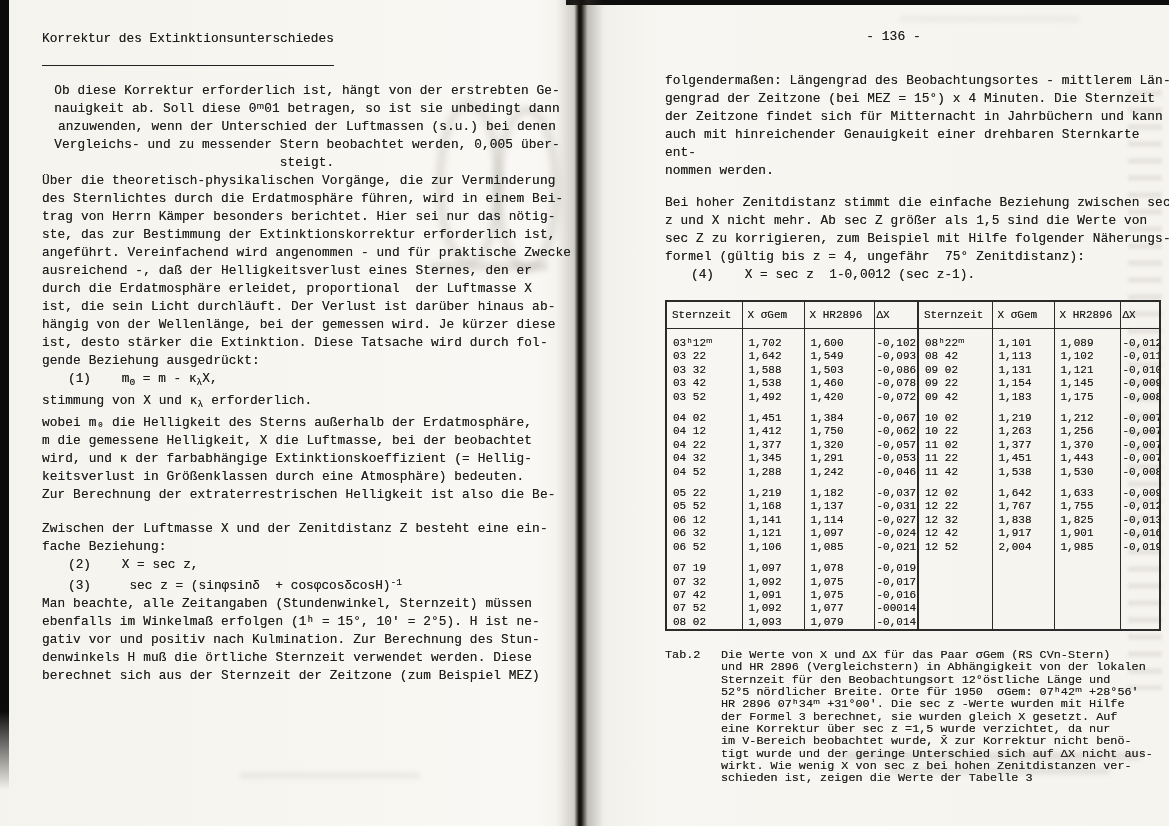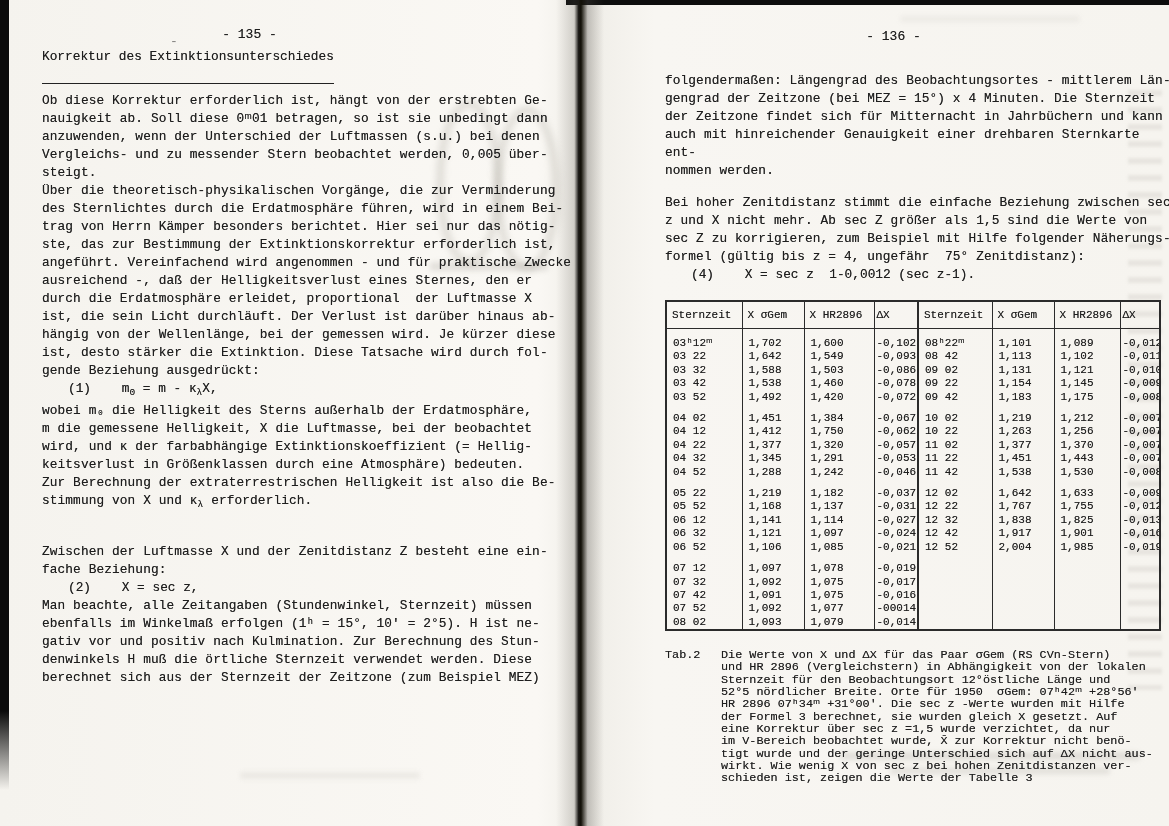--- a/index.html
+++ b/index.html
@@ -22,21 +22,21 @@
        text-shadow:0 0 0.5px rgba(30,30,30,0.65);}
   .pagenum{text-align:center;font-size:13px;line-height:18px;text-shadow:0 0 0.5px rgba(30,30,30,0.65);}
   .pagenum-left{padding-right:115px;}
   .pagenum-right{padding-right:55px;}
   .heading{display:inline-block;font-size:12.8px;line-height:17px;margin-top:4px;
     border-bottom:1px solid #222;padding-bottom:18px;text-shadow:0 0 0.5px rgba(30,30,30,0.65);}
   .formula{font-size:12.8px;line-height:18px;padding-left:26px;white-space:pre-wrap;
     text-shadow:0 0 0.5px rgba(30,30,30,0.65);}
   .sub{font-size:9.5px;vertical-align:-3px;}
   .sup{font-size:9.5px;vertical-align:4px;}
-  .mt12{margin-top:8px;} .mt34{} .mt22{margin-top:29px;}
+  .mt12{margin-top:16px;text-align:center;} .mt34{} .mt22{margin-top:16px;}
   .mt14{margin-top:14px;} .mt10{margin-top:26px;} .mt16{margin-top:16px;}
   .stray-dash{position:absolute;left:128px;top:8px;font-size:13px;opacity:0.55;}
   
   table.ext{border-collapse:collapse;table-layout:fixed;width:494px;
     border:2px solid #2b2b2b;font-size:11px;}
   table.ext th{border-left:1px solid #2b2b2b;border-bottom:1px solid #2b2b2b;
     font-weight:normal;text-align:left;height:22px;padding:2px 0 2px 5px;
     text-shadow:0 0 0.5px rgba(30,30,30,0.6);}
   table.ext td{border-left:1px solid #2b2b2b;padding:0 0 0 6px;line-height:13.4px;
     overflow:hidden;text-shadow:0 0 0.5px rgba(30,30,30,0.6);}
@@ -69,50 +69,50 @@
   <div class="ghost ghost-ring" style="left:494px;top:106px;width:50px;height:150px;"></div>
   <div class="ghost ghost-bar" style="left:430px;top:262px;width:118px;height:9px;"></div>
   <div class="ghost ghost-col" style="left:1128px;top:90px;width:34px;height:600px;"></div>
   <div class="ghost ghost-bar" style="left:900px;top:16px;width:180px;height:6px;opacity:0.5;"></div>
   <div class="ghost ghost-bar" style="left:840px;top:752px;width:300px;height:8px;"></div>
   <div class="ghost ghost-bar" style="left:890px;top:768px;width:220px;height:6px;"></div>
   <div class="ghost ghost-bar" style="left:240px;top:772px;width:180px;height:7px;opacity:0.6;"></div>
 
   <div class="page-left">
     <span class="stray-dash">-</span>
-    <div class="pagenum pagenum-left">- 135 -</div>
     <div>
       <span class="heading">Korrektur des Extinktionsunterschiedes</span>
     </div>
     <div class="txt mt12">Ob diese Korrektur erforderlich ist, hängt von der erstrebten Ge-
 nauigkeit ab. Soll diese 0ᵐ01 betragen, so ist sie unbedingt dann
 anzuwenden, wenn der Unterschied der Luftmassen (s.u.) bei denen
 Vergleichs- und zu messender Stern beobachtet werden, 0,005 über-
 steigt.</div>
     <div class="txt mt34">Über die theoretisch-physikalischen Vorgänge, die zur Verminderung
 des Sternlichtes durch die Erdatmosphäre führen, wird in einem Bei-
 trag von Herrn Kämper besonders berichtet. Hier sei nur das nötig-
 ste, das zur Bestimmung der Extinktionskorrektur erforderlich ist,
 angeführt. Vereinfachend wird angenommen - und für praktische Zwecke
 ausreichend -, daß der Helligkeitsverlust eines Sternes, den er
 durch die Erdatmosphäre erleidet, proportional  der Luftmasse X
 ist, die sein Licht durchläuft. Der Verlust ist darüber hinaus ab-
 hängig von der Wellenlänge, bei der gemessen wird. Je kürzer diese
 ist, desto stärker die Extinktion. Diese Tatsache wird durch fol-
 gende Beziehung ausgedrückt:</div>
     <div class="formula"><span>(1)    m</span><span class="sub">0</span><span> = m - κ</span><span class="sub">λ</span><span>X,</span></div>
+    <div class="txt"><span>stimmung von X und κ</span><span class="sub">λ</span><span> erforderlich.</span></div>
     <div class="txt">wobei m₀ die Helligkeit des Sterns außerhalb der Erdatmosphäre,
 m die gemessene Helligkeit, X die Luftmasse, bei der beobachtet
 wird, und κ der farbabhängige Extinktionskoeffizient (= Hellig-
 keitsverlust in Größenklassen durch eine Atmosphäre) bedeuten.
 Zur Berechnung der extraterrestrischen Helligkeit ist also die Be-</div>
-    <div class="txt"><span>stimmung von X und κ</span><span class="sub">λ</span><span> erforderlich.</span></div>
     <div class="txt mt22">Zwischen der Luftmasse X und der Zenitdistanz Z besteht eine ein-
 fache Beziehung:</div>
     <div class="formula">(2)    X = sec z,</div>
+    <div class="formula"><span>(3)     sec z = (sinφsinδ  + cosφcosδcosH)</span><span class="sup">-1</span></div>
     <div class="txt">Man beachte, alle Zeitangaben (Stundenwinkel, Sternzeit) müssen
 ebenfalls im Winkelmaß erfolgen (1ʰ = 15°, 10' = 2°5). H ist ne-
 gativ vor und positiv nach Kulmination. Zur Berechnung des Stun-
 denwinkels H muß die örtliche Sternzeit verwendet werden. Diese
 berechnet sich aus der Sternzeit der Zeitzone (zum Beispiel MEZ)</div>
   </div>
 
   <div class="page-right">
     <div class="pagenum pagenum-right">- 136 -</div>
     <div class="txt mt10">folgendermaßen: Längengrad des Beobachtungsortes - mittlerem Län-
@@ -334,21 +334,21 @@
             <td></td>
             <td></td>
             <td></td>
             <td class="dx-col"></td>
             <td class="half-split"></td>
             <td></td>
             <td></td>
             <td class="dx-col"></td>
           </tr>
           <tr>
-            <td>07 12</td>
+            <td>07 19</td>
             <td>1,097</td>
             <td>1,078</td>
             <td class="dx-col">-0,019</td>
             <td class="half-split"></td>
             <td></td>
             <td></td>
             <td class="dx-col"></td>
           </tr>
           <tr>
             <td>07 32</td>

